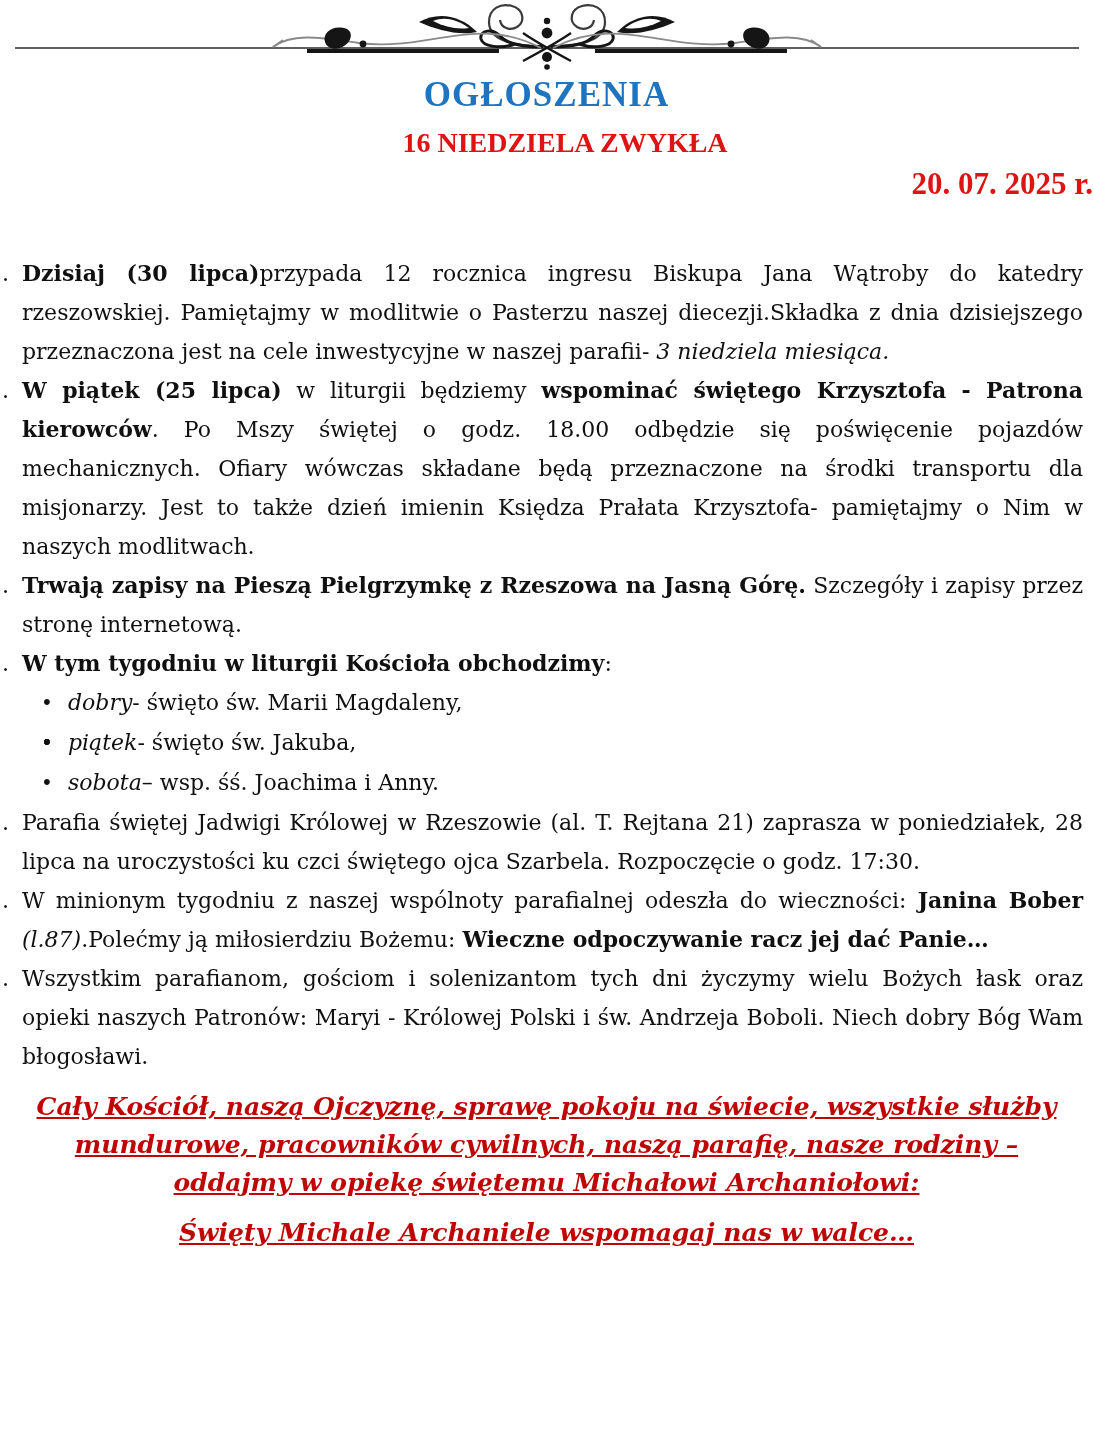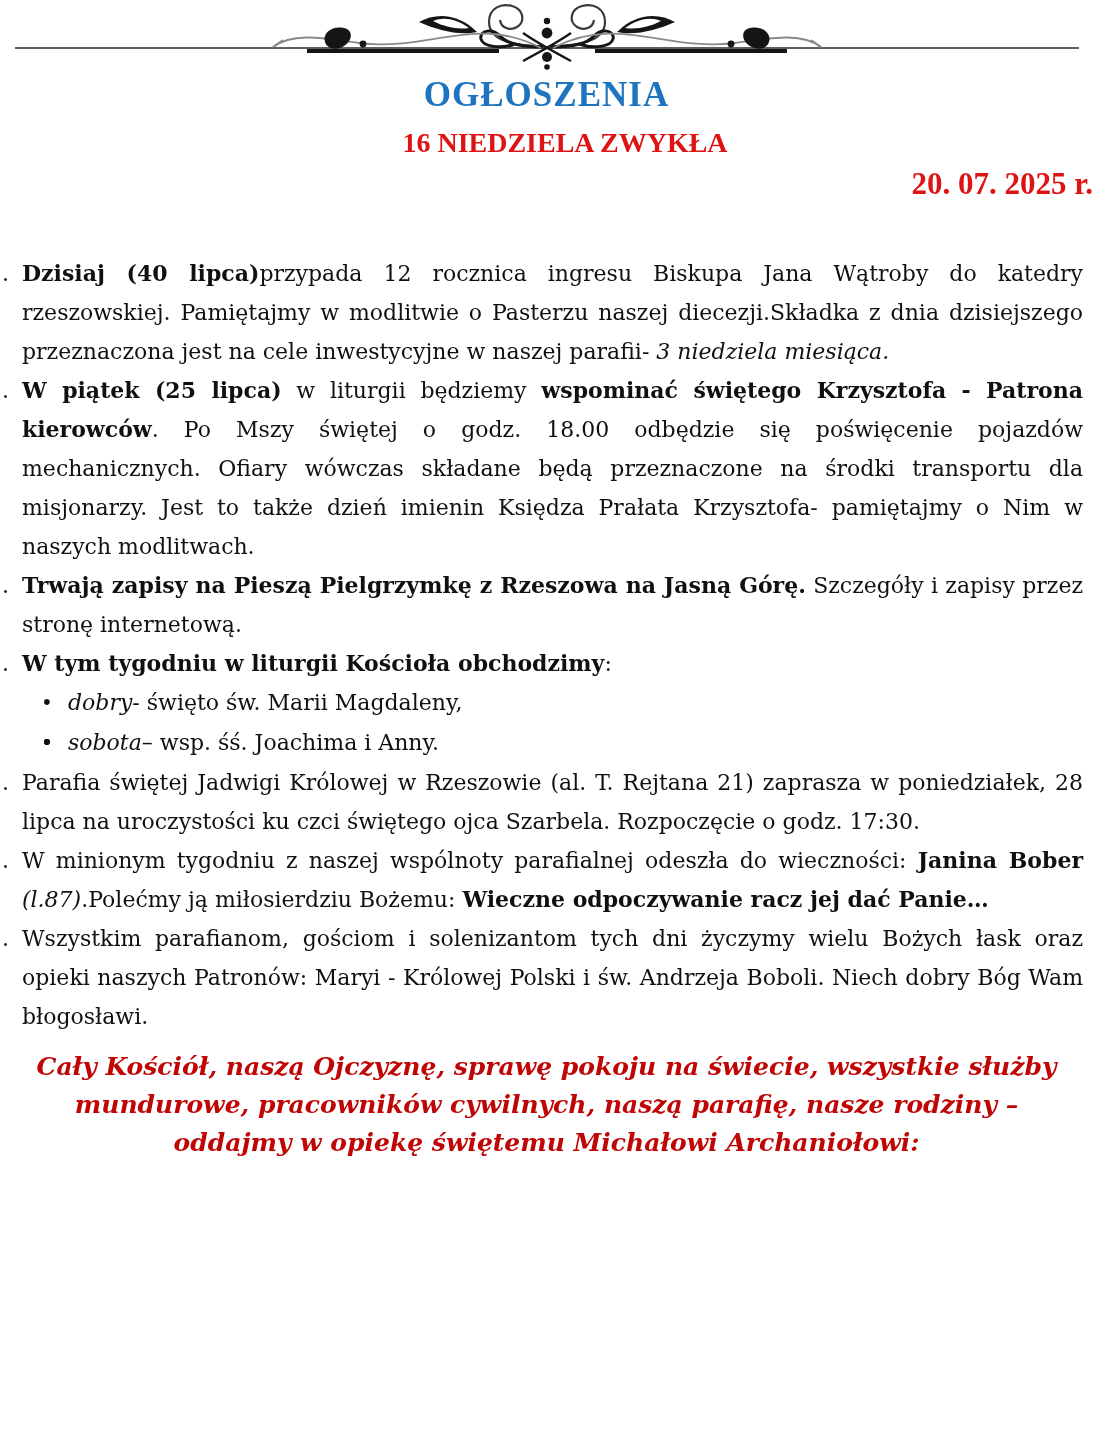--- a/index.html
+++ b/index.html
@@ -66,21 +66,21 @@
   .footer{
     margin-top:2px;
     padding:0 6px;
     text-align:center;
     color:#C00505;
     font-weight:bold;
     font-style:italic;
     font-size:25px;
     line-height:38px;
   }
-  .footer p{margin:12px;}
+  .footer p{margin:12px;text-decoration:underline;}
 </style>
 </head>
 <body>
 
 <div class="page">
 
   <div class="header">
     <svg class="ornament" viewBox="0 0 1080 70" xmlns="http://www.w3.org/2000/svg" aria-hidden="true">
 
       <path d="M8 46 H1072" stroke="#2a2a2a" stroke-width="1.6" fill="none"></path>
@@ -112,52 +112,53 @@
       <circle cx="540" cy="65" r="2.8" fill="#151515"></circle>
     </svg>
     <h1 class="page-title">OGŁOSZENIA</h1>
     <h2 class="page-subtitle">16 NIEDZIELA ZWYKŁA</h2>
     <h3 class="page-date">20. 07. 2025 r.</h3>
   </div>
 
   <div class="list">
       <div class="item">
         <span class="item-marker">.</span>
-        <div class="item-text"><span class="seg-bold">Dzisiaj (40 lipca)</span><span class="seg-regular">przypada 12 rocznica ingresu Biskupa Jana Wątroby do katedry rzeszowskiej. Pamiętajmy w modlitwie o Pasterzu naszej diecezji.Składka z dnia dzisiejszego przeznaczona jest na cele inwestycyjne w naszej parafii- </span><span class="seg-italic">3 niedziela miesiąca.</span></div>
+        <div class="item-text"><span class="seg-bold">Dzisiaj (30 lipca)</span><span class="seg-regular">przypada 12 rocznica ingresu Biskupa Jana Wątroby do katedry rzeszowskiej. Pamiętajmy w modlitwie o Pasterzu naszej diecezji.Składka z dnia dzisiejszego przeznaczona jest na cele inwestycyjne w naszej parafii- </span><span class="seg-italic">3 niedziela miesiąca.</span></div>
       </div>
       <div class="item">
         <span class="item-marker">.</span>
         <div class="item-text"><span class="seg-bold">W piątek (25 lipca)</span><span class="seg-regular"> w liturgii będziemy </span><span class="seg-bold">wspominać świętego Krzysztofa - Patrona kierowców</span><span class="seg-regular">. Po Mszy świętej o godz. 18.00 odbędzie się poświęcenie pojazdów mechanicznych. Ofiary wówczas składane będą przeznaczone na środki transportu dla misjonarzy. Jest to także dzień imienin Księdza Prałata Krzysztofa- pamiętajmy o Nim w naszych modlitwach.</span></div>
       </div>
       <div class="item">
         <span class="item-marker">.</span>
         <div class="item-text"><span class="seg-bold">Trwają zapisy na Pieszą Pielgrzymkę z Rzeszowa na Jasną Górę.</span><span class="seg-regular"> Szczegóły i zapisy przez stronę internetową.</span></div>
       </div>
       <div class="item">
         <span class="item-marker">.</span>
         <div class="item-text"><span class="seg-bold">W tym tygodniu w liturgii Kościoła obchodzimy</span><span class="seg-regular">:</span></div>
         <div class="bullets">
           <div class="bullet-row"><span class="bullet-dot">•</span><span><span class="seg-italic">dobry</span><span class="seg-regular">- święto św. Marii  Magdaleny,</span></span></div>
           <div class="bullet-row"><span class="bullet-dot">•</span></div>
           <div class="bullet-row"><span class="bullet-dot">•</span></div>
-          <div class="bullet-row"><span class="bullet-dot">•</span></div>
+          <div class="bullet-row"><span class="bullet-dot">•</span><span><span class="seg-italic">piątek</span><span class="seg-regular">- święto św. Jakuba,</span></span></div>
           <div class="bullet-row"><span class="bullet-dot">•</span><span><span class="seg-italic">sobota</span><span class="seg-regular">– wsp. śś. Joachima i Anny.</span></span></div>
         </div>
       </div>
       <div class="item">
         <span class="item-marker">.</span>
         <div class="item-text"><span class="seg-regular">Parafia świętej Jadwigi Królowej w Rzeszowie (al. T. Rejtana 21) zaprasza w poniedziałek, 28 lipca na uroczystości ku czci świętego ojca Szarbela. Rozpoczęcie o godz. 17:30.</span></div>
       </div>
       <div class="item">
         <span class="item-marker">.</span>
         <div class="item-text"><span class="seg-regular">W minionym tygodniu z naszej wspólnoty parafialnej odeszła do wieczności: </span><span class="seg-bold-italic">Janina Bober </span><span class="seg-italic">(l.87)</span><span class="seg-regular">.Polećmy ją miłosierdziu Bożemu: </span><span class="seg-bold-italic">Wieczne odpoczywanie racz jej  dać Panie…</span></div>
       </div>
       <div class="item">
         <span class="item-marker">.</span>
         <div class="item-text"><span class="seg-regular">Wszystkim parafianom, gościom i solenizantom tych dni życzymy wielu Bożych łask oraz opieki naszych Patronów: Maryi - Królowej Polski i św. Andrzeja Boboli. Niech dobry Bóg Wam błogosławi.</span></div>
       </div>
     </div>
 
   <div class="footer">
     <p>Cały Kościół, naszą Ojczyznę, sprawę pokoju na świecie, wszystkie służby mundurowe, pracowników cywilnych,  naszą parafię, nasze rodziny – oddajmy w opiekę świętemu Michałowi Archaniołowi:</p>
+    <p>Święty Michale Archaniele wspomagaj nas w walce…</p>
   </div>
 
 </div>
 
 </body></html>

